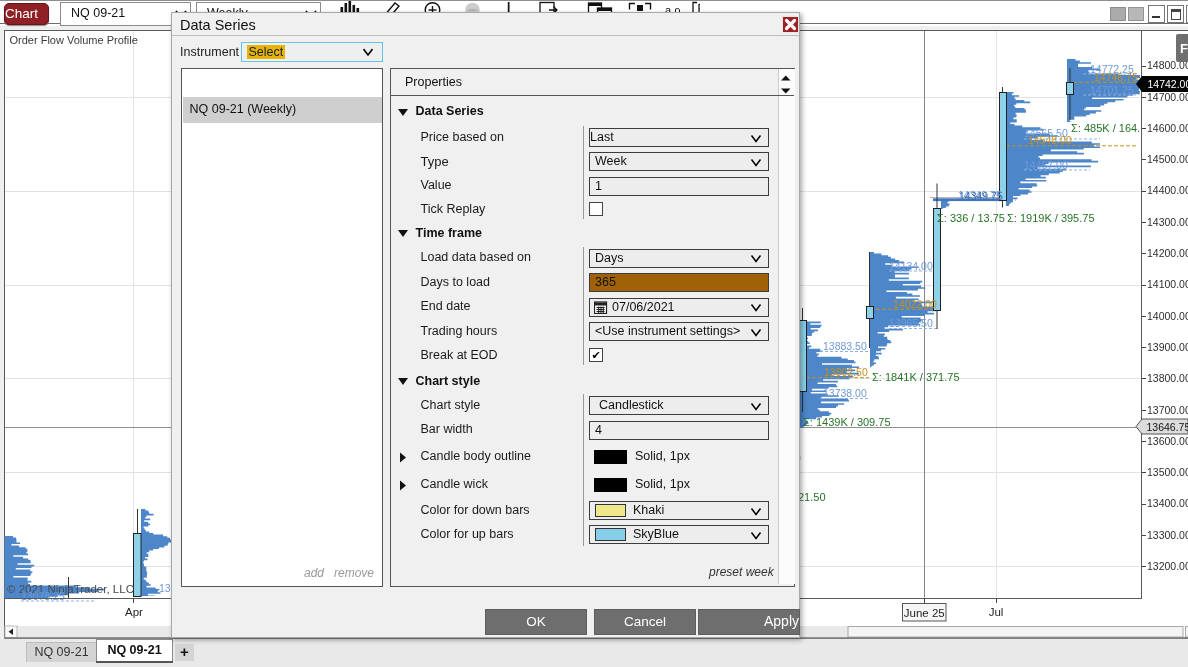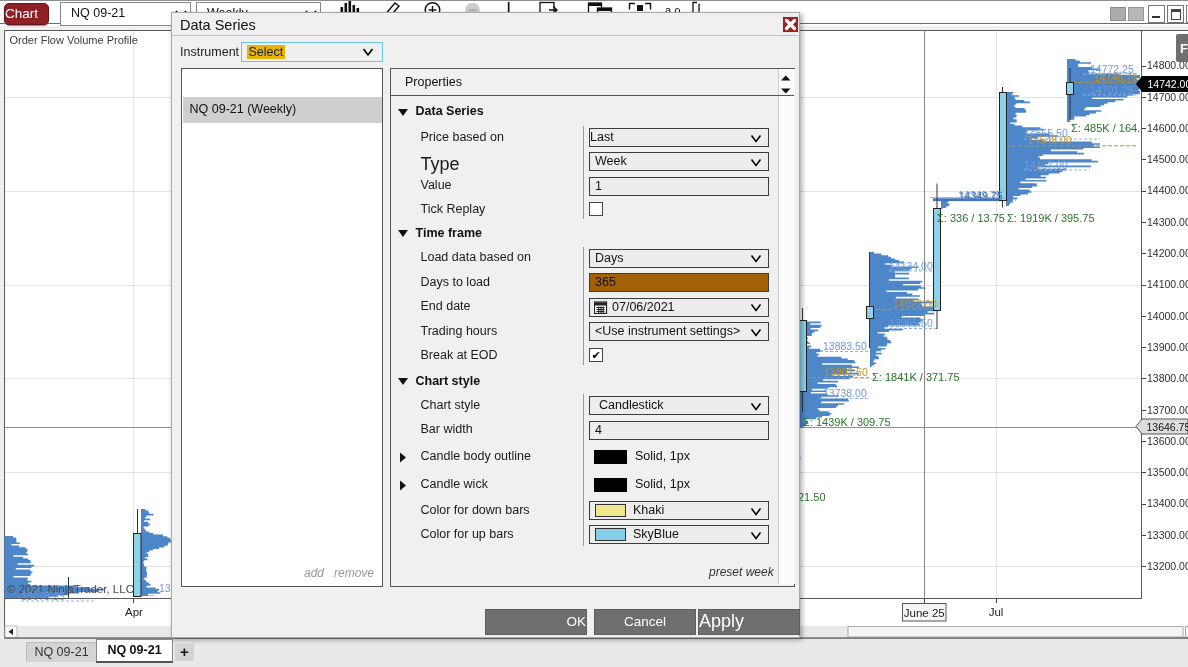--- a/index.html
+++ b/index.html
@@ -232,21 +232,21 @@
       <div class="abs" style="left:411px;top:234px;width:1px;height:118px;background:#999"></div>
       <div class="abs" style="left:411px;top:381px;width:1px;height:152px;background:#999"></div>
       <svg class="abs" style="left:226px;top:94.5px" width="12" height="9">
         <path d="M0,1 L10,1 L5,8 Z" fill="#111"></path>
       </svg>
       <div class="abs" style="left:243.5px;top:91.0px;font-weight:bold;font-size:12.5px;color:#111">Data Series</div>
       <div class="abs" style="left:248.5px;top:116.5px;font-size:12.5px;color:#1a1a1a">Price based on</div>
       <div class="abs" style="left:417px;top:115.0px;width:178px;height:17px;background:#ededed;border:1.5px solid #3c3c3c;font-size:12.5px;color:#111;line-height:17px"><span style="">Last</span><svg class="abs" style="right:6px;top:4.5px" width="12" height="10">
           <path d="M1.5,1.5 L6,7.5 L10.5,1.5" fill="none" stroke="#000" stroke-width="1.5"></path>
         </svg></div>
-      <div class="abs" style="left:248.5px;top:140.5px;font-size:18px;color:#1a1a1a">Type</div>
+      <div class="abs" style="left:248.5px;top:140.5px;font-size:13px;color:#1a1a1a">Type</div>
       <div class="abs" style="left:417px;top:139.0px;width:178px;height:17px;background:#ededed;border:1.5px solid #3c3c3c;font-size:12.5px;color:#111;line-height:17px"><span style="margin-left:5px">Week</span><svg class="abs" style="right:6px;top:4.5px" width="12" height="10">
           <path d="M1.5,1.5 L6,7.5 L10.5,1.5" fill="none" stroke="#000" stroke-width="1.5"></path>
         </svg></div>
       <div class="abs" style="left:248.5px;top:165.0px;font-size:12.5px;color:#1a1a1a">Value</div>
       <div class="abs" style="left:417px;top:163.5px;width:178px;height:17px;background:#ededed;border:1.5px solid #3c3c3c;font-size:12.5px;color:#111;line-height:17px"><span style="margin-left:5px">1</span></div>
       <div class="abs" style="left:248.5px;top:189.0px;font-size:12.5px;color:#1a1a1a">Tick Replay</div>
       <div class="abs" style="left:417px;top:189.0px;width:12px;height:12px;background:#fdfdfd;border:1.5px solid #444"></div>
       <svg class="abs" style="left:226px;top:216.0px" width="12" height="9">
         <path d="M0,1 L10,1 L5,8 Z" fill="#111"></path>
       </svg>
@@ -296,16 +296,16 @@
       <div class="abs" style="left:463px;top:464.0px;font-size:12.5px;color:#111">Solid, 1px</div>
       <div class="abs" style="left:248.5px;top:489.5px;font-size:12.5px;color:#1a1a1a">Color for down bars</div>
       <div class="abs" style="left:417px;top:488.0px;width:178px;height:17px;background:#ededed;border:1.5px solid #3c3c3c;font-size:12.5px;color:#111;line-height:17px"><span class="abs" style="left:5px;top:2px;width:29px;height:11px;background:#f0e68c;border:1px solid #333"></span><span style="margin-left:43px">Khaki</span><svg class="abs" style="right:6px;top:4.5px" width="12" height="10">
           <path d="M1.5,1.5 L6,7.5 L10.5,1.5" fill="none" stroke="#000" stroke-width="1.5"></path>
         </svg></div>
       <div class="abs" style="left:248.5px;top:513.5px;font-size:12.5px;color:#1a1a1a">Color for up bars</div>
       <div class="abs" style="left:417px;top:512.0px;width:178px;height:17px;background:#ededed;border:1.5px solid #3c3c3c;font-size:12.5px;color:#111;line-height:17px"><span class="abs" style="left:5px;top:2px;width:29px;height:11px;background:#87ceeb;border:1px solid #333"></span><span style="margin-left:43px">SkyBlue</span><svg class="abs" style="right:6px;top:4.5px" width="12" height="10">
           <path d="M1.5,1.5 L6,7.5 L10.5,1.5" fill="none" stroke="#000" stroke-width="1.5"></path>
         </svg></div>
       <div class="abs" style="left:537px;top:552px;font-size:12px;font-style:italic;color:#333">preset week</div>
-      <div class="abs" style="left:313px;top:596px;width:100px;height:24px;background:#6e6e6e;border:1px solid #5e5e5e;color:#fff;font-size:13.5px;text-align:right;line-height:23px">OK</div>
+      <div class="abs" style="left:313px;top:596px;width:100px;height:24px;background:#6e6e6e;border:1px solid #5e5e5e;color:#fff;font-size:13.5px;text-align:center;line-height:23px">OK</div>
       <div class="abs" style="left:422px;top:596px;width:100px;height:24px;background:#6e6e6e;border:1px solid #5e5e5e;color:#fff;font-size:13.5px;text-align:center;line-height:23px">Cancel</div>
-      <div class="abs" style="left:526px;top:596px;width:100px;height:24px;background:#6e6e6e;border:1px solid #5e5e5e;color:#fff;font-size:18px;text-align:left;line-height:23px">Apply</div>
+      <div class="abs" style="left:526px;top:596px;width:100px;height:24px;background:#6e6e6e;border:1px solid #5e5e5e;color:#fff;font-size:14px;text-align:right;line-height:23px">Apply</div>
     </div>
 </div>
 </body></html>

